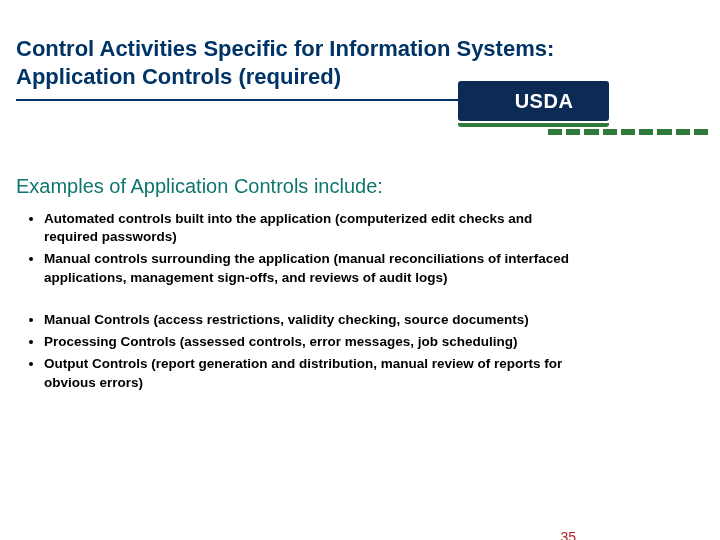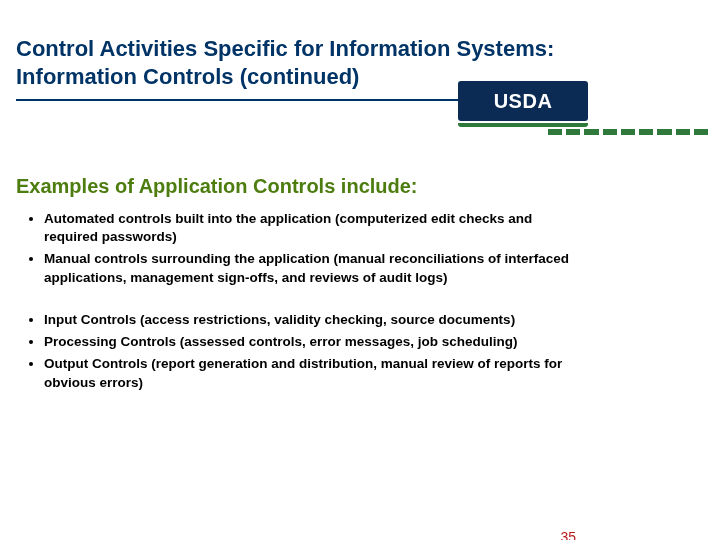--- a/index.html
+++ b/index.html
@@ -60,20 +60,21 @@
   }
   .logo .box {
     width: 130px;
     height: 40px;
     background: #0b2b55;
     border-radius: 3px;
     display: flex;
     align-items: center;
     justify-content: center;
     position: relative;
+    padding-left: 21px;
   }
   .logo .text {
     color: #ffffff;
     font-weight: bold;
     font-size: 20px;
     letter-spacing: 0.5px;
   }
   .logo .bar {
     position: absolute;
     left: 0;
@@ -84,23 +85,22 @@
     border-radius: 0 0 3px 3px;
   }
   .body {
     position: absolute;
     left: 16px;
     top: 150px;
     right: 16px;
   }
   .section-head {
     font-size: 20px;
-    color: #4d7c0f;
+    color: #0f766e;
     margin: 0 0 12px 0;
-    font-weight: bold;
   }
   ul.bullets {
     margin: 0 0 24px 28px;
     padding: 0;
     list-style: disc;
     font-size: 13.5px;
     line-height: 1.35;
     font-weight: bold;
   }
   ul.bullets li {
@@ -115,21 +115,21 @@
     text-align: center;
   }
 </style>
 </head>
 <body>
 
 <div class="slide">
 
   <div class="title">
     <span>Control Activities Specific for Information Systems:</span><br>
-    <span>Information Controls (continued)</span>
+    <span>Application Controls (required)</span>
   </div>
   <div class="title-underline"></div>
 
   <div class="logo">
     <div class="box">
       <span class="text">USDA</span>
       <div class="bar"></div>
     </div>
   </div>
 
@@ -146,21 +146,21 @@
   </div>
 
   <div class="body">
     <p class="section-head">Examples of Application Controls include:</p>
     <ul class="bullets">
       <li>Automated controls built into the application (computerized edit checks and required passwords)</li>
       <li>Manual controls surrounding the application (manual reconciliations of interfaced applications, management sign-offs, and reviews of audit logs)</li>
     </ul>
 
     <ul class="bullets">
-      <li>Input Controls (access restrictions, validity checking, source documents)</li>
+      <li>Manual Controls (access restrictions, validity checking, source documents)</li>
       <li>Processing Controls (assessed controls, error messages, job scheduling)</li>
       <li>Output Controls (report generation and distribution, manual review of reports for obvious errors)</li>
     </ul>
   </div>
 
   <div class="page-num">35</div>
 
 </div>
 
 </body></html>

